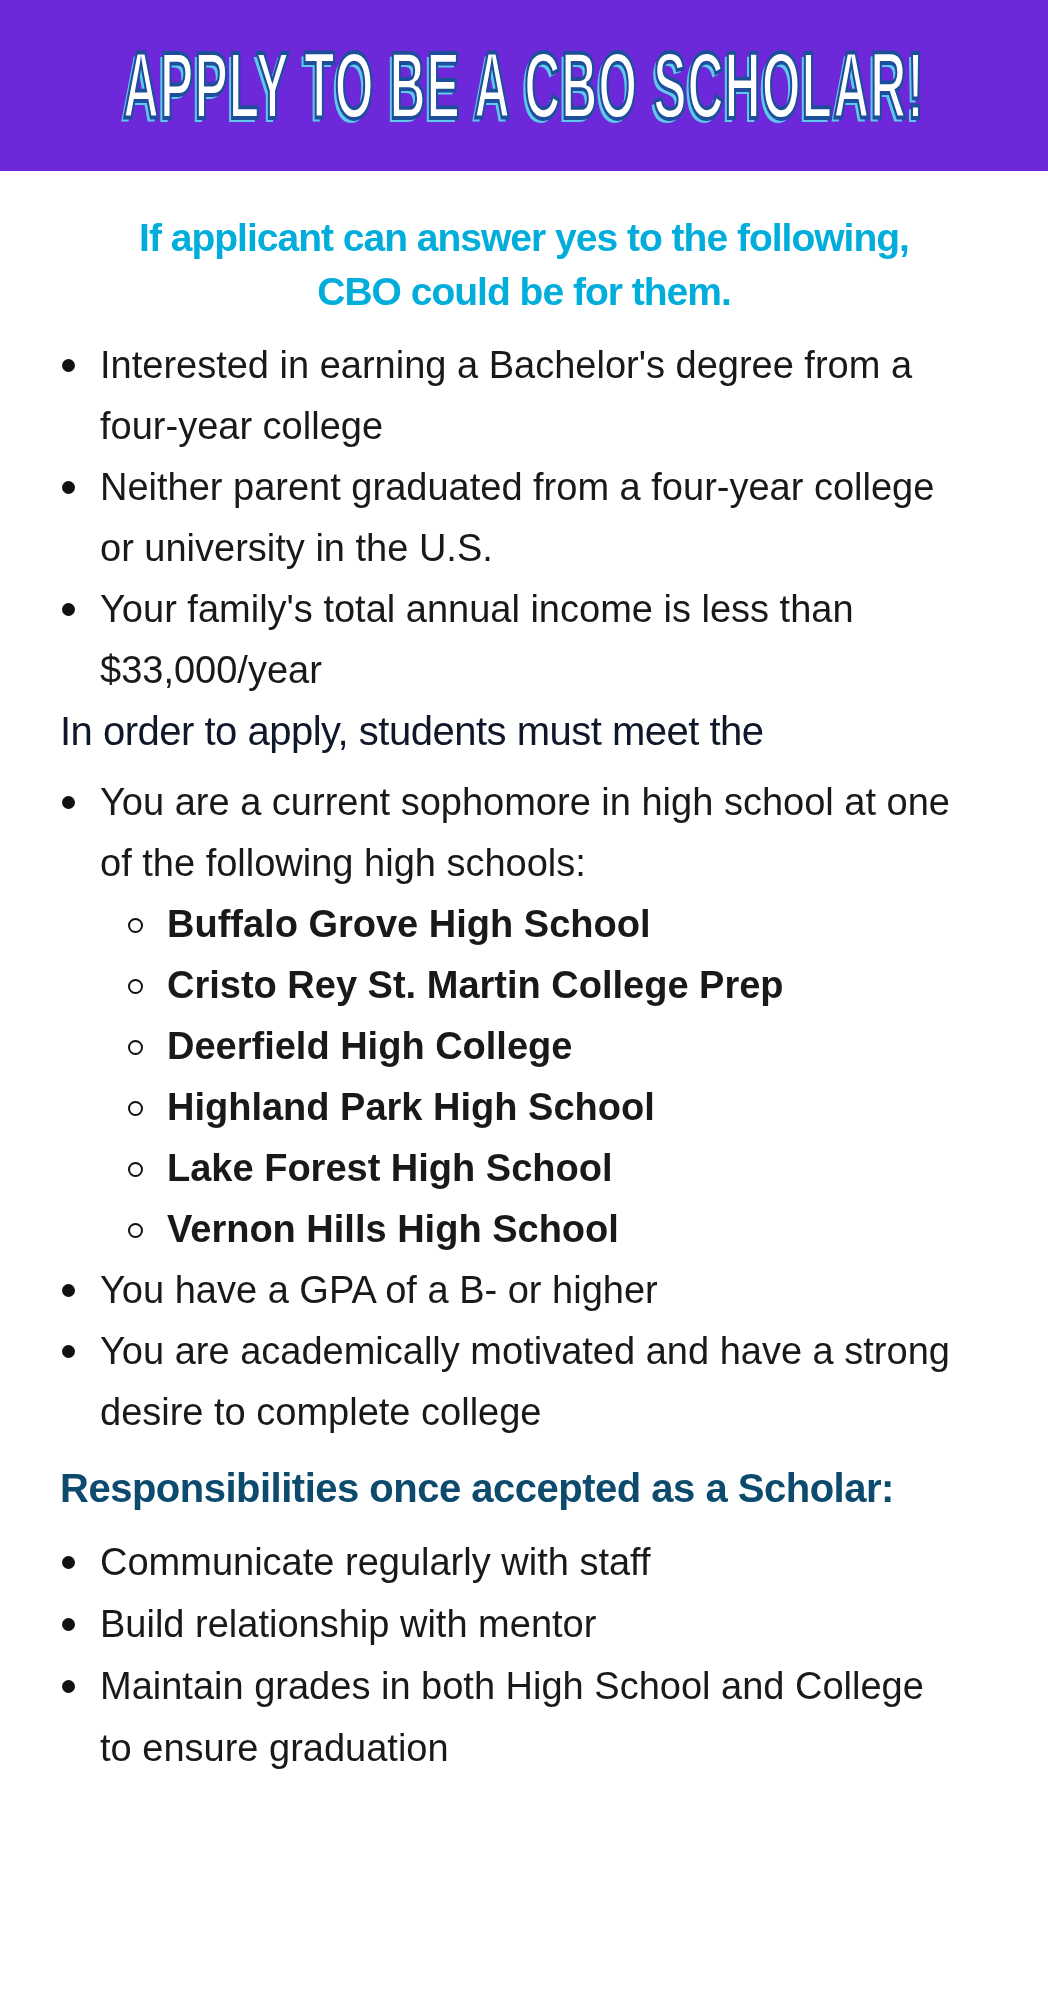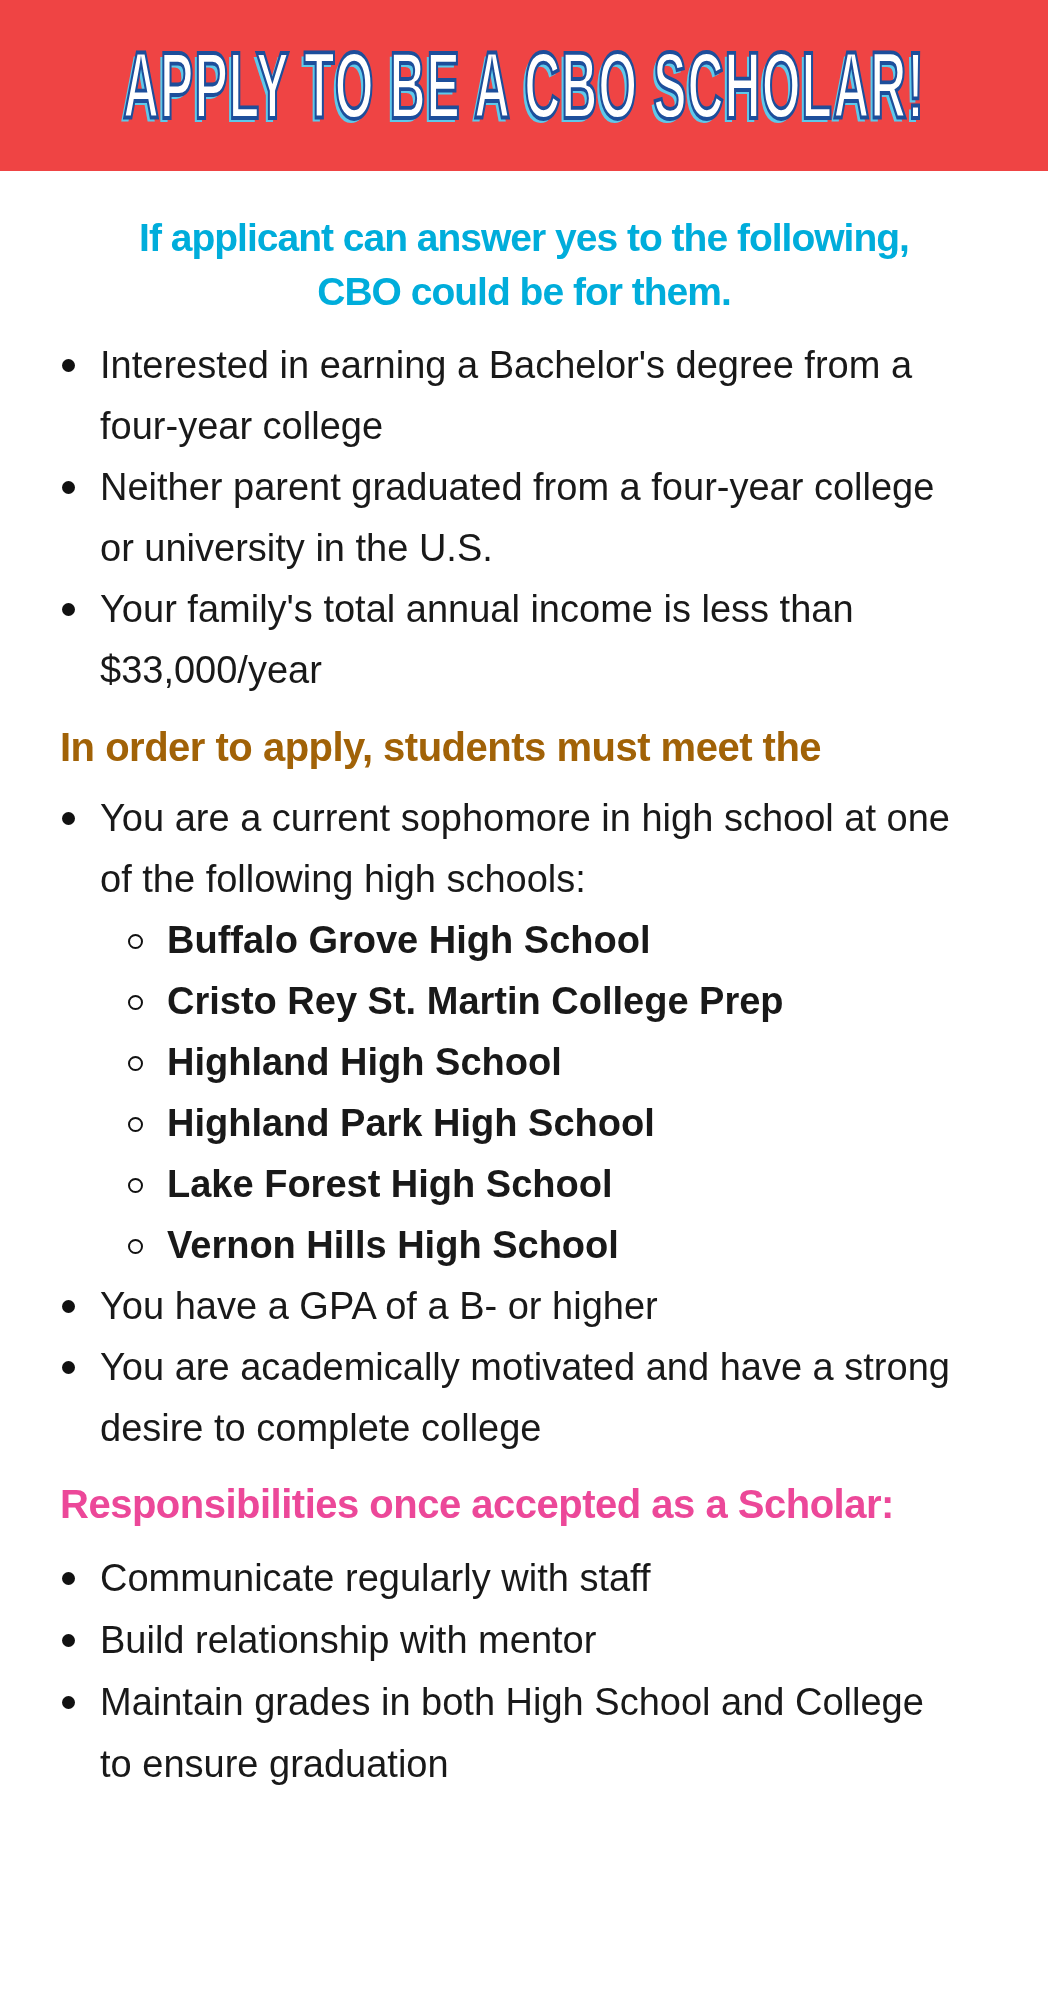--- a/index.html
+++ b/index.html
@@ -13,21 +13,21 @@
     overflow: hidden;
     font-family: "Liberation Sans", sans-serif;
     color: #191919;
     position: relative;
   }
 
   
   .banner {
     width: 1048px;
     height: 171px;
-    background: #ef4444;
+    background: #6d28d9;
     display: flex;
     align-items: center;
     justify-content: center;
   }
   .banner-title {
     font-weight: bold;
     font-size: 50px;
     letter-spacing: 1px;
     white-space: nowrap;
     color: #ffffff;
@@ -50,32 +50,31 @@
     text-align: center;
     color: #00ADDB;
     font-weight: bold;
     font-size: 39px;
     letter-spacing: -1px;
     line-height: 54px;
   }
 
   
   .h-blue {
-    margin-top: 16px;
-    color: #a16207;
-    font-weight: bold;
+    color: #0f172a;
+    font-weight: normal;
     font-size: 40px;
     letter-spacing: -0.5px;
     line-height: 60px;
   }
 
   
   .h-black {
     margin-top: 14px;
-    color: #ec4899;
+    color: #0c4a6e;
     font-weight: bold;
     font-size: 40px;
     letter-spacing: -0.5px;
     line-height: 62px;
   }
 
   
   ul {
     list-style: none;
     margin: 0;
@@ -162,21 +161,21 @@
       <div class="line">You are a current sophomore in high school at one</div>
       <div class="line">of the following high schools:</div>
       <ul class="sub">
         <li>
             <div class="line">Buffalo Grove High School</div>
           </li>
         <li>
             <div class="line">Cristo Rey St. Martin College Prep</div>
           </li>
         <li>
-            <div class="line">Highland High School</div>
+            <div class="line">Deerfield High College</div>
           </li>
         <li>
             <div class="line">Highland Park High School</div>
           </li>
         <li>
             <div class="line">Lake Forest High School</div>
           </li>
         <li>
             <div class="line">Vernon Hills High School</div>
           </li>

